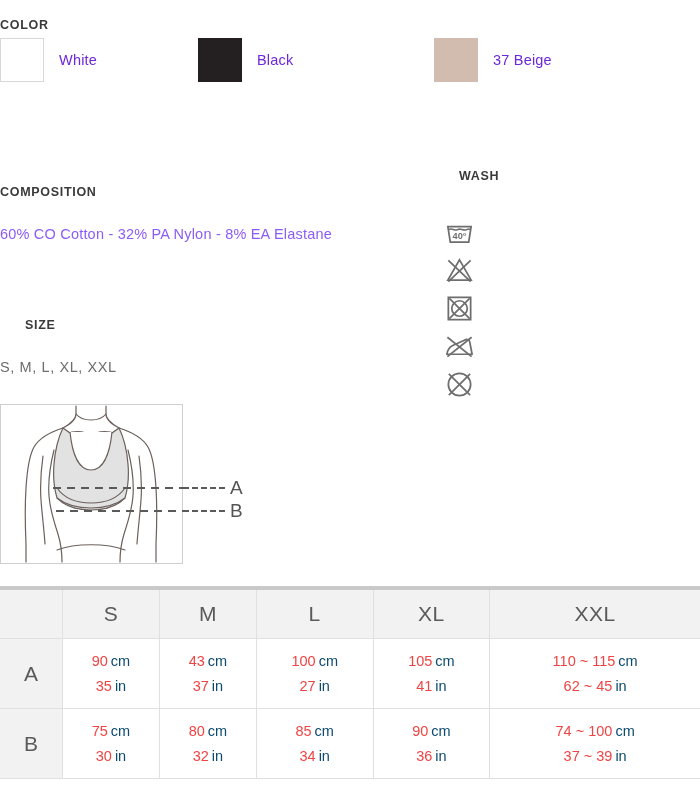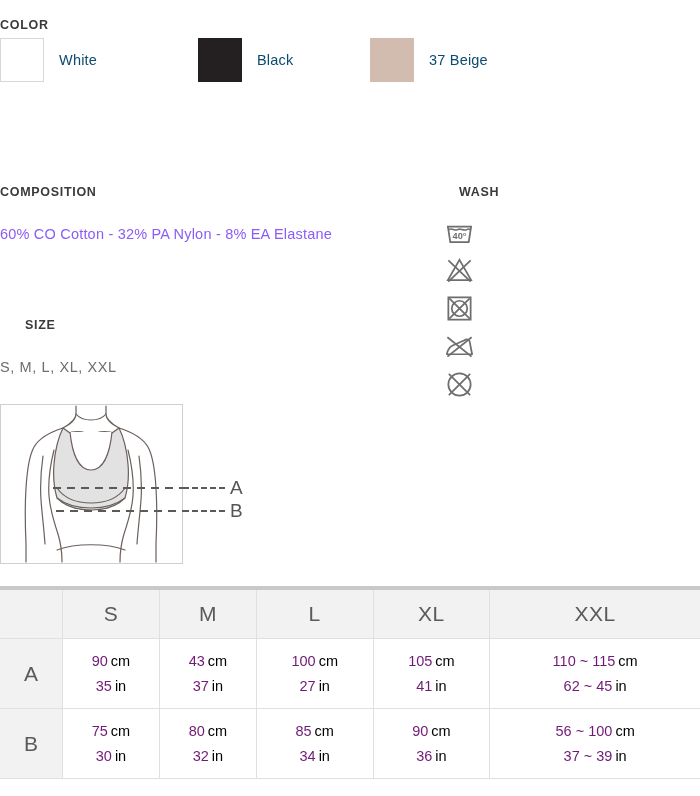--- a/index.html
+++ b/index.html
@@ -28,46 +28,46 @@
     position: absolute;
     top: 38px; left: 0;
     width: 700px;
     display: flex;
   }
   .color-item {
     display: flex;
     align-items: center;
   }
   .color-item:nth-child(1) { width: 198px; }
-  .color-item:nth-child(2) { width: 172px; }
+  .color-item:nth-child(2) { width: 236px; }
   .color-item:nth-child(3) { width: 200px; }
   .swatch {
     width: 44px;
     height: 44px;
     flex: 0 0 auto;
   }
   .swatch-white { border: 1px solid #d8d8d8; box-sizing: border-box; }
   .color-label {
     margin-left: 15px;
     font-size: 14.5px;
-    color: #0c4a6e;
+    color: #6d28d9;
     letter-spacing: 0.2px;
     white-space: nowrap;
   }
   
   #composition-heading { position: absolute; left: 0; top: 185px; }
   #composition-text {
     position: absolute;
     left: 0; top: 226px;
     font-size: 14.5px;
     color: #8b5cf6;
     letter-spacing: 0.2px;
     white-space: nowrap;
   }
-  #wash-heading { position: absolute; left: 459px; top: 185px; }
+  #wash-heading { position: absolute; left: 459px; top: 169px; }
   #wash-icons {
     position: absolute;
     left: 444px; top: 217px;
     display: flex;
     gap: 7px;
     flex-direction: column;
   }
   .wash-icon { width: 31px; height: 31px; display:block; }
   
   #size-heading { position: absolute; left: 0; top: 318px; margin-left: 25px; }
@@ -142,22 +142,22 @@
     font-weight: normal;
     color: #5a5a5a;
   }
   #size-table tbody td {
     height: 69px;
     background: #ffffff;
     font-size: 14.5px;
     line-height: 25px;
     color: #4a4a4a;
   }
-  .val-num { color: #701a75; text-align: center; }
-  .val-unit { color: #000000; margin-left: 3px; }
+  .val-num { color: #ef4444; text-align: center; }
+  .val-unit { color: #0c4a6e; margin-left: 3px; }
   .cell-line { white-space: nowrap; }
 </style>
 </head>
 <body>
 
 <div id="color-section">
   <div class="section-heading">COLOR</div>
 </div>
 
 <div id="color-swatch-row">
@@ -310,18 +310,18 @@
       </td>
       <td>
         <div class="cell-line"><span class="val-num">85</span><span class="val-unit">cm</span></div>
         <div class="cell-line"><span class="val-num">34</span><span class="val-unit">in</span></div>
       </td>
       <td>
         <div class="cell-line"><span class="val-num">90</span><span class="val-unit">cm</span></div>
         <div class="cell-line"><span class="val-num">36</span><span class="val-unit">in</span></div>
       </td>
       <td>
-        <div class="cell-line"><span class="val-num">56 ~ 100</span><span class="val-unit">cm</span></div>
+        <div class="cell-line"><span class="val-num">74 ~ 100</span><span class="val-unit">cm</span></div>
         <div class="cell-line"><span class="val-num">37 ~ 39</span><span class="val-unit">in</span></div>
       </td>
     </tr>
   </tbody>
 </table>
 
 </body></html>

